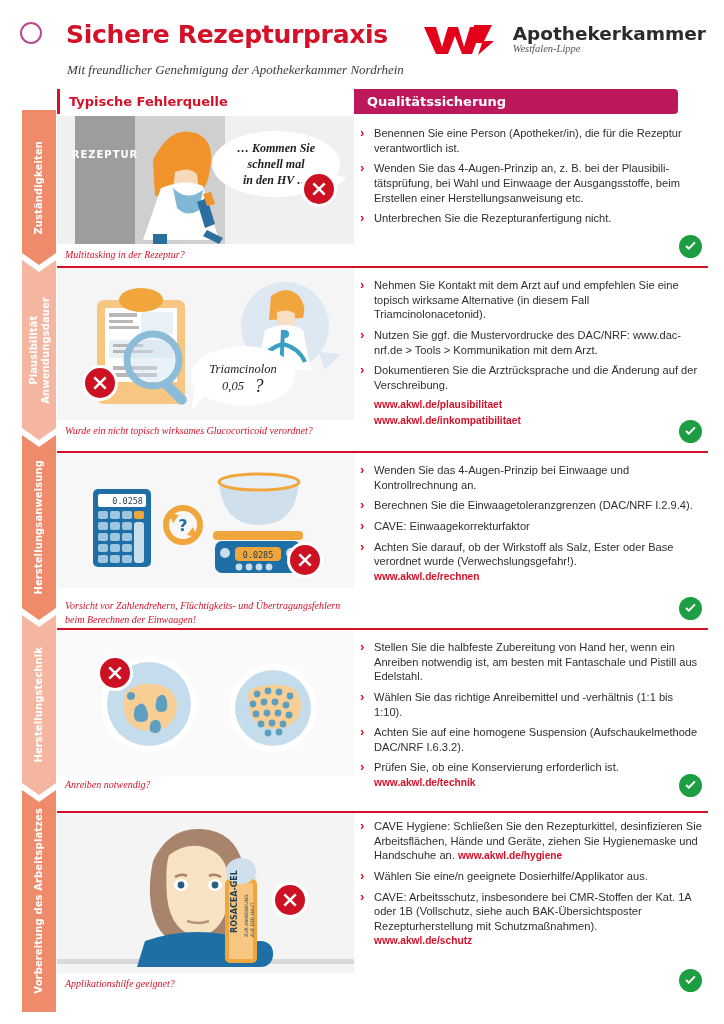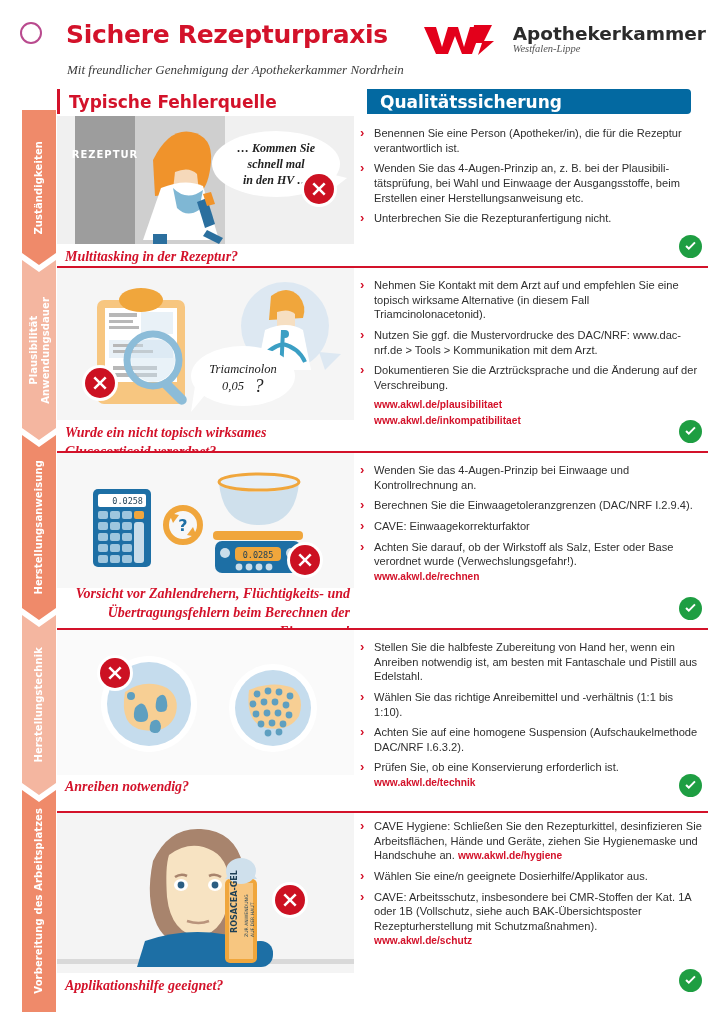--- a/index.html
+++ b/index.html
@@ -32,25 +32,25 @@
   .logo-mark{width:74px;height:34px;}
   .logo-text{display:flex;flex-direction:column;justify-content:center;}
   .logo-name{font-family:"DejaVu Sans",sans-serif;font-weight:bold;font-size:18.5px;color:#2b2b2b;line-height:1.05;white-space:nowrap;}
   .logo-sub{font-family:"Liberation Serif",serif;font-style:italic;font-size:10.5px;color:#545454;line-height:1.2;white-space:nowrap;}
 
   
   .colheads{position:absolute;left:57px;top:89px;width:651px;height:25px;}
   .colhead{
     position:absolute;top:0;height:25px;
     display:flex;align-items:center;
-    font-family:"DejaVu Sans",sans-serif;font-weight:bold;font-size:17px;
+    font-family:"DejaVu Sans",sans-serif;font-weight:bold;font-size:13px;
     box-sizing:border-box;
   }
   .colhead-left{left:0;width:297px;color:#d3122a;padding-left:9px;border-left:3px solid #d3122a;}
-  .colhead-right{left:310px;width:324px;background:#0369a1;color:#ffffff;padding-left:13px;border-radius:0 4px 4px 0;}
+  .colhead-right{left:297px;width:324px;background:#be185d;color:#ffffff;padding-left:13px;border-radius:0 4px 4px 0;}
 
   
   .sidebar{position:absolute;left:22px;top:110px;width:34px;height:900px;}
   .chev{
     position:absolute;left:0;width:34px;
     display:flex;align-items:center;justify-content:center;
   }
   .chev .body{position:absolute;left:0;top:0;width:34px;height:100%;}
   .chev .lbl{
     position:relative;z-index:3;
@@ -62,22 +62,22 @@
 
   
   .row{position:absolute;left:57px;width:651px;}
   .row .sep{position:absolute;left:0;top:0;width:651px;height:2px;background:#d3122a;}
   .cell-left{position:absolute;left:0;top:2px;width:297px;bottom:0;overflow:hidden;background:#fff;}
   .cell-right{position:absolute;left:300px;top:2px;width:351px;bottom:0;}
 
   .illus{position:absolute;left:0;top:0;width:316px;}
   .caption{
     position:absolute;left:8px;right:4px;
-    font-family:"Liberation Serif",serif;font-style:italic;font-weight:bold;
-    font-size:14px;color:#d3122a;line-height:1.35;
+    font-family:"Liberation Serif",serif;font-style:italic;font-weight:normal;
+    font-size:10px;color:#d3122a;line-height:1.35;
   }
 
   
   ul.bullets{list-style:none;margin:0;padding:0;}
   ul.bullets li{
     position:relative;padding-left:17px;margin-bottom:6px;
     font-family:"Liberation Sans",sans-serif;font-size:11.1px;color:#2f2f2f;
     line-height:1.32;
   }
   ul.bullets li:before{
@@ -323,21 +323,21 @@
           <path d="M162 30 q40 -14 80 0 q-4 42 -40 42 q-36 0 -40 -42 z" fill="#cfe0ec"></path>
           <ellipse cx="202" cy="30" rx="40" ry="9" fill="#e7eff6"></ellipse>
           <ellipse cx="202" cy="29" rx="40" ry="8" fill="none" stroke="#f0a63c" stroke-width="3"></ellipse>
         </svg>
       </div>
       <div class="cross" style="left:233px;top:92px;">
         <svg viewBox="0 0 16 16">
             <path d="M3.2 1.4 L8 6.2 L12.8 1.4 L14.6 3.2 L9.8 8 L14.6 12.8 L12.8 14.6 L8 9.8 L3.2 14.6 L1.4 12.8 L6.2 8 L1.4 3.2 Z" fill="#fff"></path>
           </svg>
       </div>
-      <div class="caption" style="top:132px;text-align:right;">Vorsicht vor Zahlendrehern, Flüchtigkeits- und Übertragungs­fehlern beim Berechnen der Einwaagen!</div>
+      <div class="caption" style="top:146px;">Vorsicht vor Zahlendrehern, Flüchtigkeits- und Übertragungs­fehlern beim Berechnen der Einwaagen!</div>
     </div>
     <div class="cell-right">
       <div class="bullets-wrap">
         <ul class="bullets">
           <li><span>Wenden Sie das 4-Augen-Prinzip bei Einwaage und Kontrollrechnung an.</span></li>
           <li><span>Berechnen Sie die Einwaagetoleranzgrenzen (DAC/NRF I.2.9.4).</span></li>
           <li><span>CAVE: Einwaagekorrekturfaktor</span></li>
           <li>
             <span>Achten Sie darauf, ob der Wirkstoff als Salz, Ester oder Base verordnet wurde  (Verwechslungsgefahr!).</span>
             <span class="url">www.akwl.de/rechnen</span>

